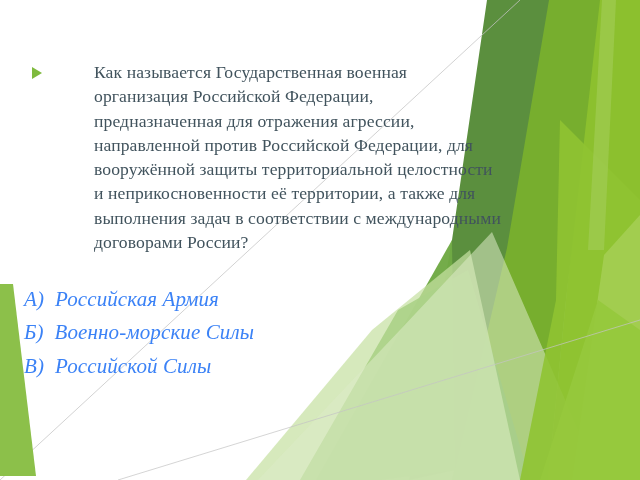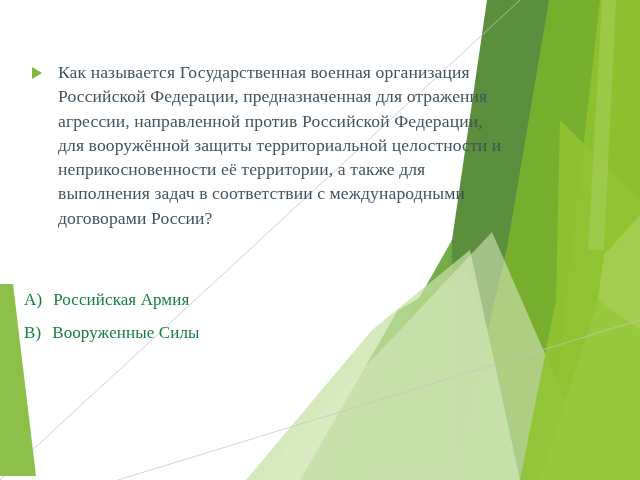--- a/index.html
+++ b/index.html
@@ -33,20 +33,21 @@
   }
 
   
   .question-block {
     position: absolute;
     left: 32px;
     top: 60px;
     width: 472px;
     display: flex;
     align-items: flex-start;
+    gap: 36px;
   }
   .bullet-wrap {
     width: 26px;
     flex: 0 0 26px;
     padding-top: 7px;
     box-sizing: border-box;
   }
   .bullet-tri {
     display: block;
     width: 0;
@@ -65,25 +66,26 @@
   }
 
   
   .answers {
     position: absolute;
     left: 24px;
     top: 283px;
     width: 520px;
   }
   .answer-row {
-    font-size: 17px;
+    font-size: 21px;
     line-height: 33.3px;
-    color: #15803d;
+    color: #3b82f6;
     white-space: nowrap;
     letter-spacing: 0.1px;
+    font-style: italic;
   }
   .answer-letter {
     display: inline-block;
   }
   .answer-label {
     display: inline-block;
     padding-left: 11px;
   }
 </style>
 </head>
@@ -131,21 +133,24 @@
       </span>
       <span class="question-text">Как называется Государственная военная организация Российской Федерации, предназначенная для отражения агрессии, направленной против Российской Федерации, для вооружённой защиты территориальной целостности и неприкосновенности её территории, а также для выполнения задач в соответствии с международными договорами России?</span>
     </div>
 
     <div class="answers">
 
       <div class="answer-row">
         <span class="answer-letter">А)</span><span class="answer-label">Российская Армия</span>
       </div>
 
+      <div class="answer-row">
+        <span class="answer-letter">Б)</span><span class="answer-label">Военно-морские Силы</span>
+      </div>
 
       <div class="answer-row">
-        <span class="answer-letter">В)</span><span class="answer-label">Вооруженные Силы</span>
+        <span class="answer-letter">В)</span><span class="answer-label">Российской Силы</span>
       </div>
 
 
     </div>
   </div>
 </div>
 
 </body></html>

